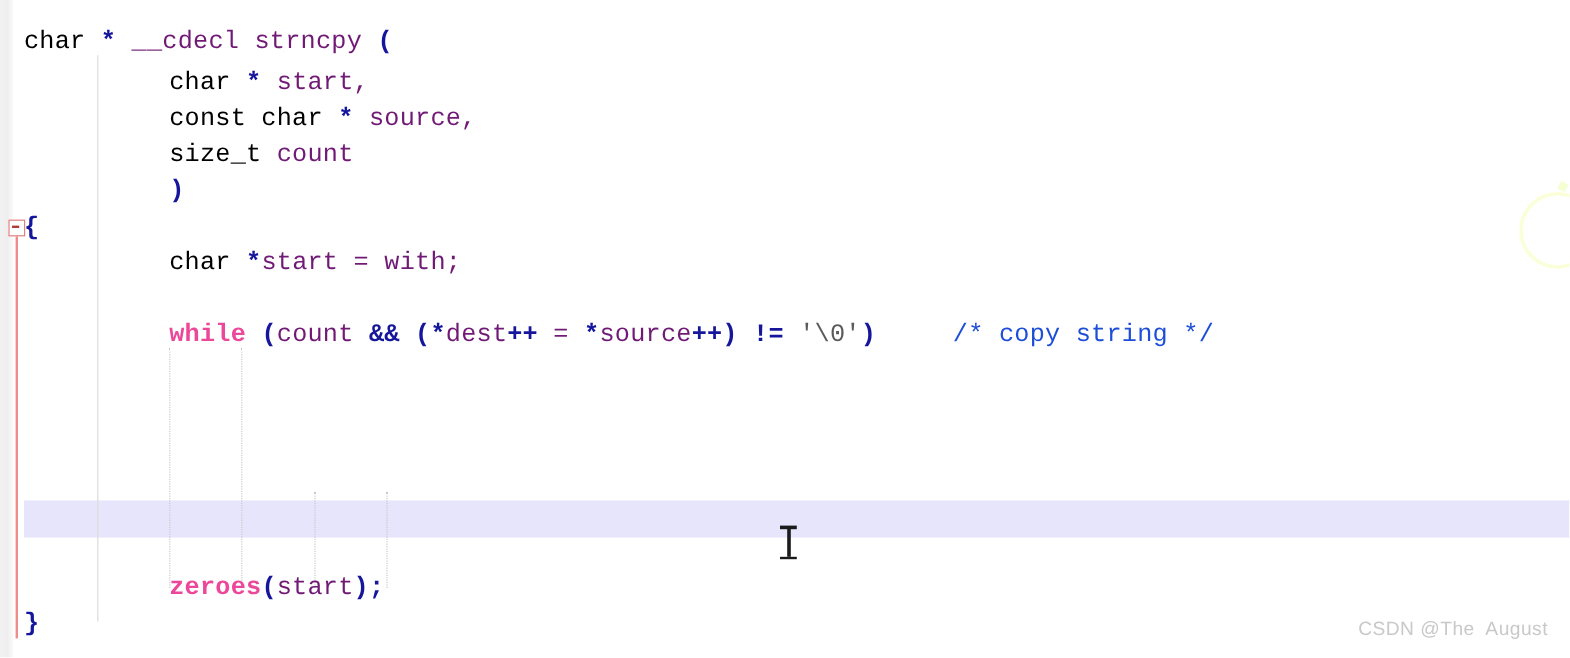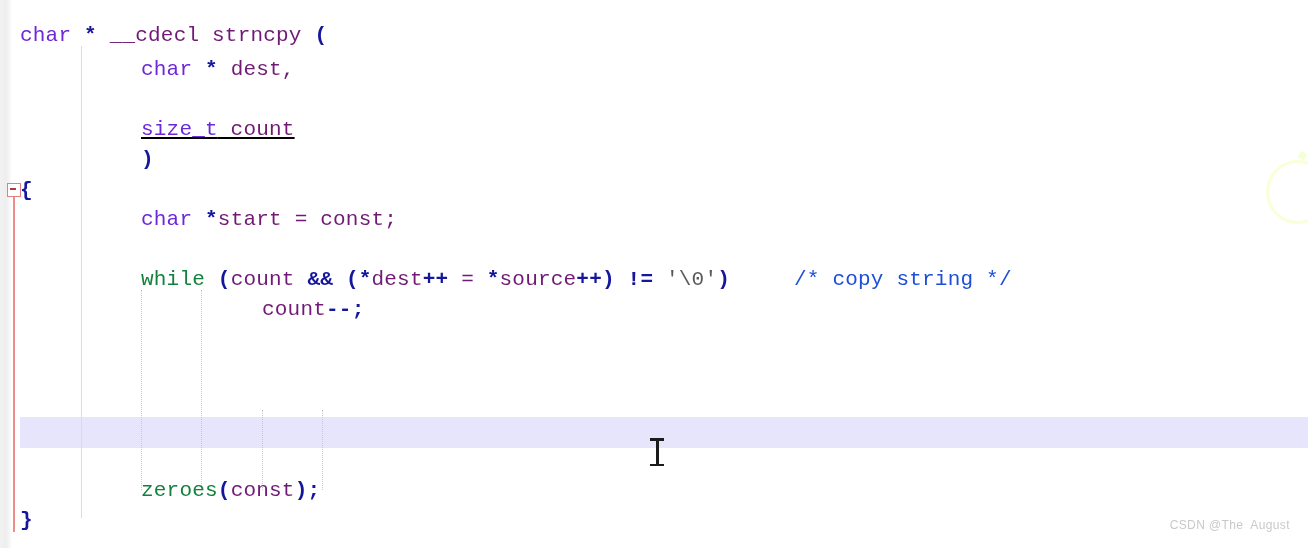--- a/index.html
+++ b/index.html
@@ -109,22 +109,22 @@
   .code-line {
     position: absolute;
     left: 20px;
     white-space: pre;
     height: 30px;
     line-height: 30px;
     letter-spacing: 0.2px;
   }
 
   
-  .t-type    { color: #6d28d9; }
-  .t-kw      { color: #15803d; font-weight: normal; }
+  .t-type    { color: #000000; }
+  .t-kw      { color: #ec4899; font-weight: bold; }
   .t-punc    { color: #16169c; font-weight: bold; }
   .t-plain   { color: #701a75; }
   .t-comment { color: #1d4ed8; }
   .t-str     { color: #5a5a5a; }
   .t-brace   { color: #16169c; font-weight: bold; }
 
   
   .ibeam {
     position: absolute;
     left: 650px;
@@ -146,21 +146,21 @@
   }
   .ibeam .cap-top { top: 0; }
   .ibeam .cap-bot { bottom: 0; }
 
   
   .watermark {
     position: absolute;
     right: 18px;
     bottom: 8px;
     font-family: "Liberation Sans", sans-serif;
-    font-size: 12px;
+    font-size: 16px;
     color: #c9c9c9;
     letter-spacing: 0.4px;
     white-space: pre;
     user-select: none;
   }
 </style>
 </head>
 <body>
 
 <div id="editor">
@@ -178,28 +178,28 @@
   <div id="guides">
       <div class="guide" style="left: 81px; top: 46px; height: 472px;"></div>
       <div class="guide dotted" style="left: 141px; top: 290px; height: 200px;"></div>
       <div class="guide dotted" style="left: 201px; top: 290px; height: 200px;"></div>
       <div class="guide dotted" style="left: 262px; top: 410px; height: 80px;"></div>
       <div class="guide dotted" style="left: 322px; top: 410px; height: 80px;"></div>
     </div>
 
   <div class="code-layer" id="code-layer">
       <div class="code-line" style="top: 21px; padding-left: 0px;"><span class="t-type">char</span><span class="t-plain"> </span><span class="t-punc">*</span><span class="t-plain"> __cdecl strncpy </span><span class="t-punc">(</span></div>
-      <div class="code-line" style="top: 55px; padding-left: 121px;"><span class="t-type">char</span><span class="t-plain"> </span><span class="t-punc">*</span><span class="t-plain"> dest,</span></div>
-      <div class="code-line" style="top: 115px; padding-left: 121px; text-decoration: underline;"><span class="t-type">size_t</span><span class="t-plain"> count</span></div>
+      <div class="code-line" style="top: 55px; padding-left: 121px;"><span class="t-type">char</span><span class="t-plain"> </span><span class="t-punc">*</span><span class="t-plain"> start,</span></div>
+      <div class="code-line" style="top: 85px; padding-left: 121px;"><span class="t-type">const char</span><span class="t-plain"> </span><span class="t-punc">*</span><span class="t-plain"> source,</span></div>
+      <div class="code-line" style="top: 115px; padding-left: 121px;"><span class="t-type">size_t</span><span class="t-plain"> count</span></div>
       <div class="code-line" style="top: 145px; padding-left: 121px;"><span class="t-punc">)</span></div>
       <div class="code-line" style="top: 176px; padding-left: 0px;"><span class="t-brace">{</span></div>
-      <div class="code-line" style="top: 205px; padding-left: 121px;"><span class="t-type">char</span><span class="t-plain"> </span><span class="t-punc">*</span><span class="t-plain">start = const;</span></div>
+      <div class="code-line" style="top: 205px; padding-left: 121px;"><span class="t-type">char</span><span class="t-plain"> </span><span class="t-punc">*</span><span class="t-plain">start = with;</span></div>
       <div class="code-line" style="top: 265px; padding-left: 121px;"><span class="t-kw">while</span><span class="t-plain"> </span><span class="t-punc">(</span><span class="t-plain">count </span><span class="t-punc">&amp;&amp;</span><span class="t-plain"> </span><span class="t-punc">(</span><span class="t-punc">*</span><span class="t-plain">dest</span><span class="t-punc">++</span><span class="t-plain"> = </span><span class="t-punc">*</span><span class="t-plain">source</span><span class="t-punc">++)</span><span class="t-plain"> </span><span class="t-punc">!=</span><span class="t-plain"> </span><span class="t-str">'\0'</span><span class="t-punc">)</span><span class="t-plain">     </span><span class="t-comment">/* copy string */</span></div>
-      <div class="code-line" style="top: 295px; padding-left: 242px;"><span class="t-plain">count</span><span class="t-punc">--</span><span class="t-punc">;</span></div>
-      <div class="code-line" style="top: 476px; padding-left: 121px;"><span class="t-kw">zeroes</span><span class="t-punc">(</span><span class="t-plain">const</span><span class="t-punc">);</span></div>
+      <div class="code-line" style="top: 476px; padding-left: 121px;"><span class="t-kw">zeroes</span><span class="t-punc">(</span><span class="t-plain">start</span><span class="t-punc">);</span></div>
       <div class="code-line" style="top: 506px; padding-left: 0px;"><span class="t-brace">}</span></div>
     </div>
 
   <div class="ibeam" style="left: 650px; top: 438px;">
     <div class="cap-top"></div>
     <div class="stem"></div>
     <div class="cap-bot"></div>
   </div>
 
   <div class="watermark">CSDN @The  August</div>

